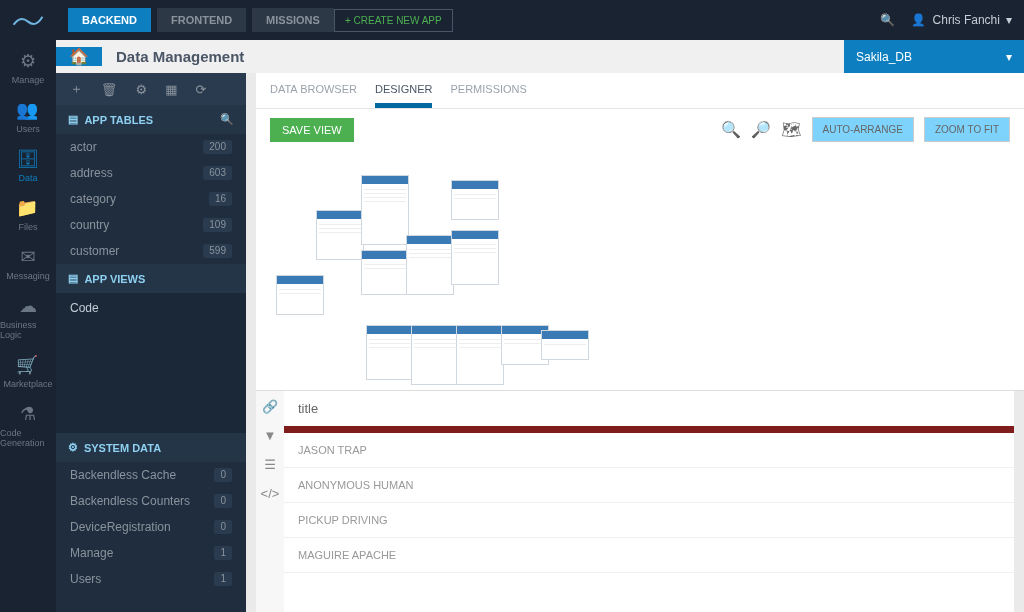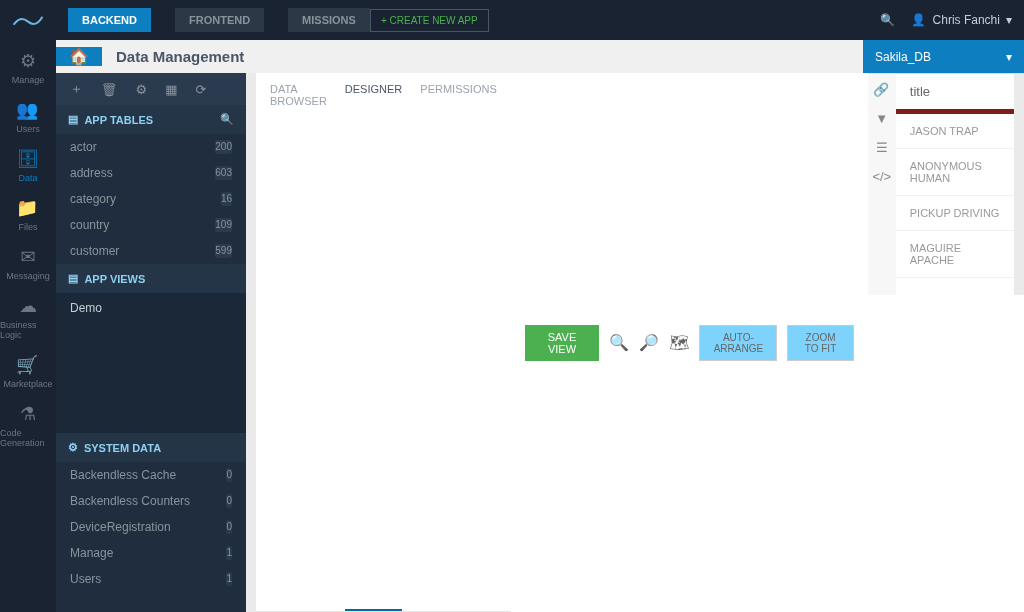--- a/index.html
+++ b/index.html
@@ -1,21 +1,21 @@
 <!DOCTYPE html>
 <html><head>
 <meta charset="utf-8">
 <style>
 * { margin: 0; padding: 0; box-sizing: border-box; font-family: Arial, sans-serif; }
 body { width: 1024px; height: 612px; overflow: hidden; background: #f5f5f5; }
 
 .topbar { height: 40px; background: #1a2332; display: flex; align-items: center; padding: 0 12px; }
 .logo { width: 32px; height: 24px; margin-right: 24px; }
 .logo svg { width: 100%; height: 100%; }
-.nav-tabs { display: flex; gap: 24px; }
+.nav-tabs { display: flex; gap: 6px; }
 .nav-tab { padding: 6px 14px; font-size: 11px; font-weight: bold; color: #8a939c; background: #2d3847; cursor: pointer; }
 .nav-tab.active { background: #0d7fc0; color: #fff; }
 .create-btn { margin-left: 0; padding: 5px 10px; font-size: 10px; color: #4caf50; border: 1px solid #4a5566; background: transparent; cursor: pointer; }
 .create-btn::before { content: "+ "; color: #4caf50; }
 .topbar-right { margin-left: auto; display: flex; align-items: center; gap: 16px; color: #c5cdd6; font-size: 12px; }
 .search-icon, .user-icon { cursor: pointer; }
 .user-area { display: flex; align-items: center; gap: 6px; cursor: pointer; }
 
 .main { display: flex; height: 572px; }
 
@@ -24,50 +24,50 @@
 .leftnav-item.active { color: #0d7fc0; }
 .leftnav-icon { font-size: 18px; }
 
 .sidepanel { width: 190px; background: #1f2d3f; color: #c5cdd6; display: flex; flex-direction: column; font-size: 12px; }
 .home-btn { width: 46px; background: #0d7fc0; color: #fff; display: flex; align-items: center; justify-content: center; font-size: 16px; cursor: pointer; }
 .toolbar-icons { display: flex; align-items: center; gap: 18px; padding: 0 14px; background: #2a3a4f; height: 32px; color: #8a939c; }
 .toolbar-icons span { cursor: pointer; font-size: 13px; }
 .section-head { display: flex; align-items: center; justify-content: space-between; padding: 8px 12px; background: #253548; font-size: 11px; font-weight: bold; color: #8dd0f0; }
 .section-head .sh-left { display: flex; align-items: center; gap: 6px; }
 .list-item { display: flex; justify-content: space-between; padding: 6px 14px; color: #8a939c; cursor: pointer; }
-.list-item .count { background: #2a3a4f; padding: 1px 0; border-radius: 2px; font-size: 10px; }
+.list-item .count { background: #2a3a4f; padding: 1px 6px; border-radius: 2px; font-size: 10px; }
 .view-item { padding: 8px 14px; color: #c5cdd6; background: #1a2838; cursor: pointer; }
 .spacer-block { height: 110px; background: #1a2838; }
 
-.content { flex: 1; display: flex; background: #fff; overflow: hidden; }
+.content { flex: 1; display: flex; flex-direction: column; background: #fff; overflow: hidden; }
 .page-head { display: flex; align-items: center; background: #f0f0f0; height: 33px; }
 .page-title { flex: 1; padding: 0 14px; font-size: 15px; color: #4a5566; font-weight: bold; }
-.db-select { width: 161px; height: 33px; background: #0d7fc0; color: #fff; display: flex; align-items: center; justify-content: space-between; padding: 0 12px; font-size: 12px; cursor: pointer; }
+.db-select { width: 180px; height: 33px; background: #0d7fc0; color: #fff; display: flex; align-items: center; justify-content: space-between; padding: 0 12px; font-size: 12px; cursor: pointer; }
 
 .subtabs { display: flex; gap: 18px; padding: 10px 14px 0; font-size: 11px; color: #9aa3ac; border-bottom: 1px solid #e5e5e5; }
 .subtab { padding-bottom: 8px; cursor: pointer; }
-.subtab.active { color: #4a5566; border-bottom: 2px solid #0369a1; }
+.subtab.active { color: #4a5566; border-bottom: 5px solid #0369a1; }
 
 .designer-bar { display: flex; align-items: center; padding: 8px 14px; gap: 10px; }
 .save-btn { background: #4caf50; color: #fff; padding: 6px 12px; font-size: 11px; border: none; cursor: pointer; }
 .designer-right { margin-left: auto; display: flex; align-items: center; gap: 10px; }
 .zoom-icon { font-size: 16px; color: #666; cursor: pointer; }
 .outline-btn { padding: 6px 10px; font-size: 10px; border: 1px solid #ccc; background: #7dd3fc; color: #666; cursor: pointer; }
 
 .canvas { flex: 1; position: relative; background: #fff; overflow: hidden; min-height: 240px; }
 .dbnode { position: absolute; width: 48px; background: #fff; border: 1px solid #d0d7de; font-size: 5px; }
 .dbnode-head { background: #3a7bb5; height: 8px; }
 .dbnode-body { padding: 2px; color: #888; line-height: 5px; }
 .dbnode-row { height: 4px; border-bottom: 1px solid #eee; }
 
 .bottom-panel { border-top: 1px solid #ddd; display: flex; height: 222px; }
 .bottom-tools { width: 28px; background: #f7f7f7; display: flex; flex-direction: column; align-items: center; padding-top: 8px; gap: 14px; color: #888; }
 .bottom-tools span { cursor: pointer; font-size: 13px; }
 .results { flex: 1; background: #fff; }
-.result-head { padding: 10px 14px; font-size: 13px; color: #666; border-bottom: 5px solid #7f1d1d; }
+.result-head { padding: 10px 14px; font-size: 13px; color: #666; border-bottom: 7px solid #7f1d1d; }
 .result-row { padding: 11px 14px; font-size: 11px; color: #999; border-bottom: 1px solid #f0f0f0; }
 
 .scroll-track { width: 10px; background: #eaeaea; }
 </style>
 </head>
 <body>
 
 <div class="topbar">
   <div class="logo">
     <svg viewBox="0 0 40 24">
@@ -171,21 +171,21 @@
         <div class="list-item">
             <span>customer</span>
             <span class="count">599</span>
           </div>
         <div class="section-head">
           <div class="sh-left">
               <span>▤</span>
               <span>APP VIEWS</span>
             </div>
         </div>
-        <div class="view-item">Demo</div>
+        <div class="view-item">Code</div>
         <div class="spacer-block"></div>
         <div class="section-head">
           <div class="sh-left">
               <span>⚙</span>
               <span>SYSTEM DATA</span>
             </div>
         </div>
         <div class="list-item">
             <span>Backendless Cache</span>
             <span class="count">0</span>

